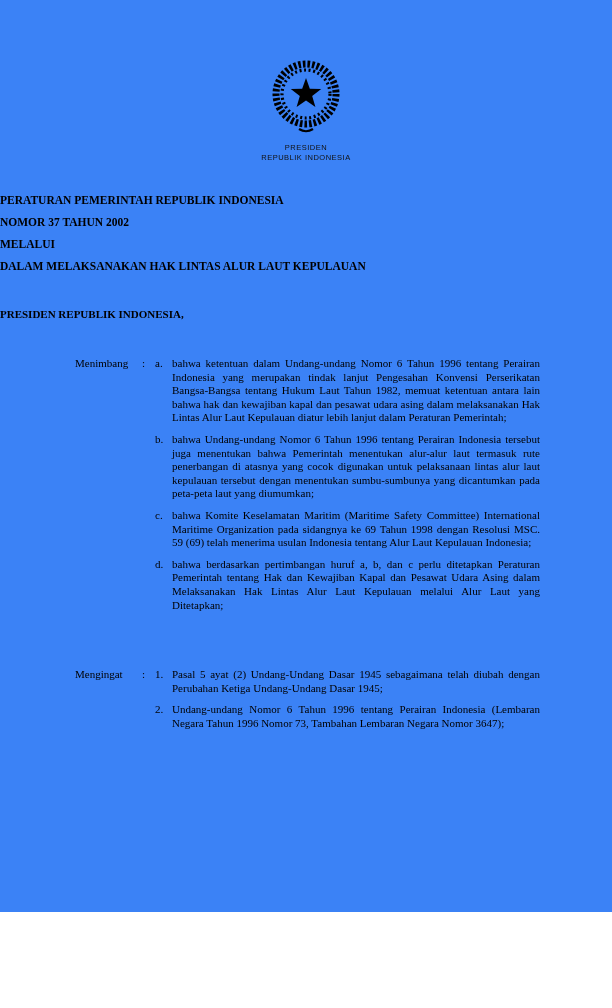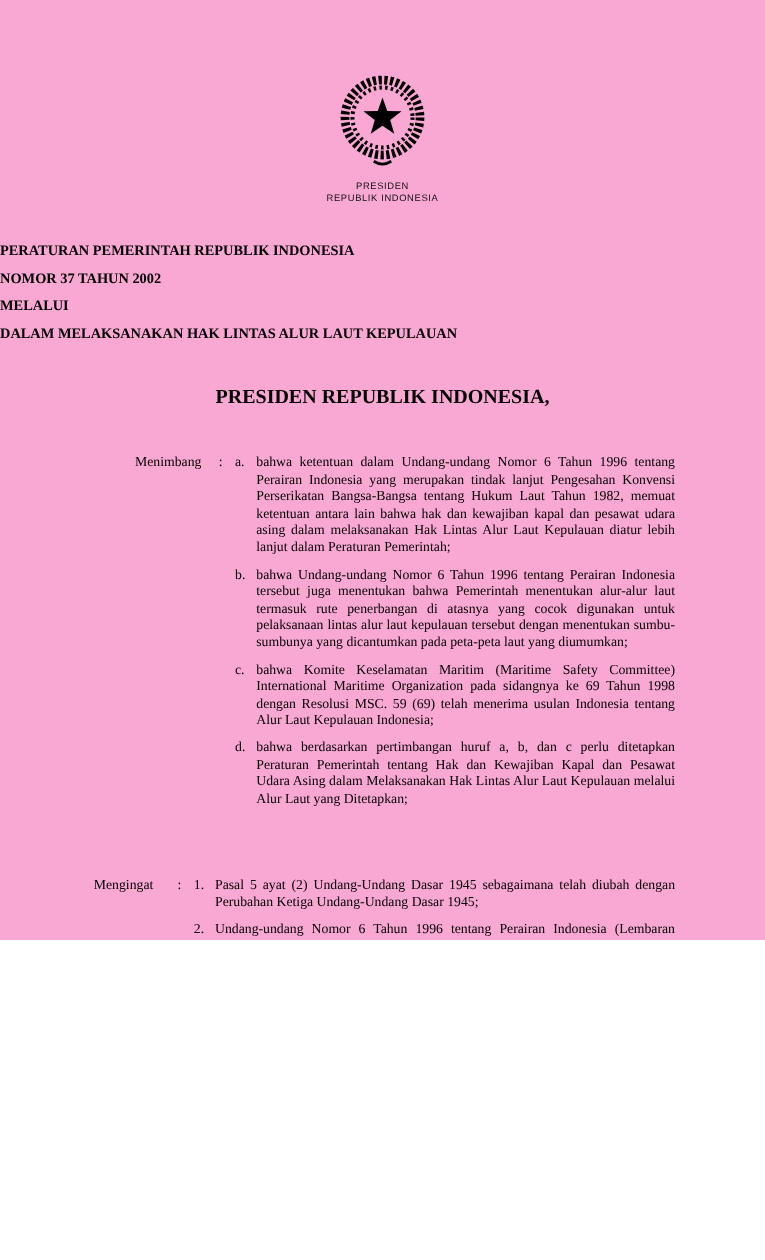--- a/index.html
+++ b/index.html
@@ -1,21 +1,21 @@
 <!DOCTYPE html>
 <html><head>
 <meta charset="utf-8">
 <style>
   * { margin: 0; padding: 0; box-sizing: border-box; }
   html, body { background: #ffffff; }
   .page {
     width: 612px;
-    height: 752px;
+    height: 912px;
     margin: 0 auto;
-    background: #f9a8d4;
+    background: #3b82f6;
     color: #000000;
     font-family: "Liberation Serif", serif;
     position: relative;
     overflow: hidden;
   }
   .emblem-wrap {
     padding-top: 52px;
     display: flex;
     justify-content: center;
   }
@@ -30,32 +30,31 @@
   }
   .title-block {
     margin-top: 26px;
     text-align: left;
     font-weight: bold;
     font-size: 11.5px;
   }
   .title-line { line-height: 22px; }
   .preamble-heading {
     margin-top: 31px;
-    text-align: center;
     font-weight: bold;
-    font-size: 16px;
+    font-size: 11px;
   }
   .section {
     display: grid;
     grid-template-columns: 67px 13px 1fr;
     padding: 0 72px 0 75px;
     font-size: 11px;
     line-height: 13.6px;
   }
-  .section-menimbang { margin-top: 37px; margin-left: 33px; }
+  .section-menimbang { margin-top: 37px; }
   .section-mengingat { margin-top: 56px; }
   .section-label { white-space: nowrap; }
   .section-sep { text-align: left; }
   .items { display: flex; flex-direction: column; gap: 8px; }
   .item { display: grid; grid-template-columns: 17px 1fr; }
   .item-marker { }
   .item-text { text-align: justify; }
   .continuation {
     position: absolute;
     top: 915px;

